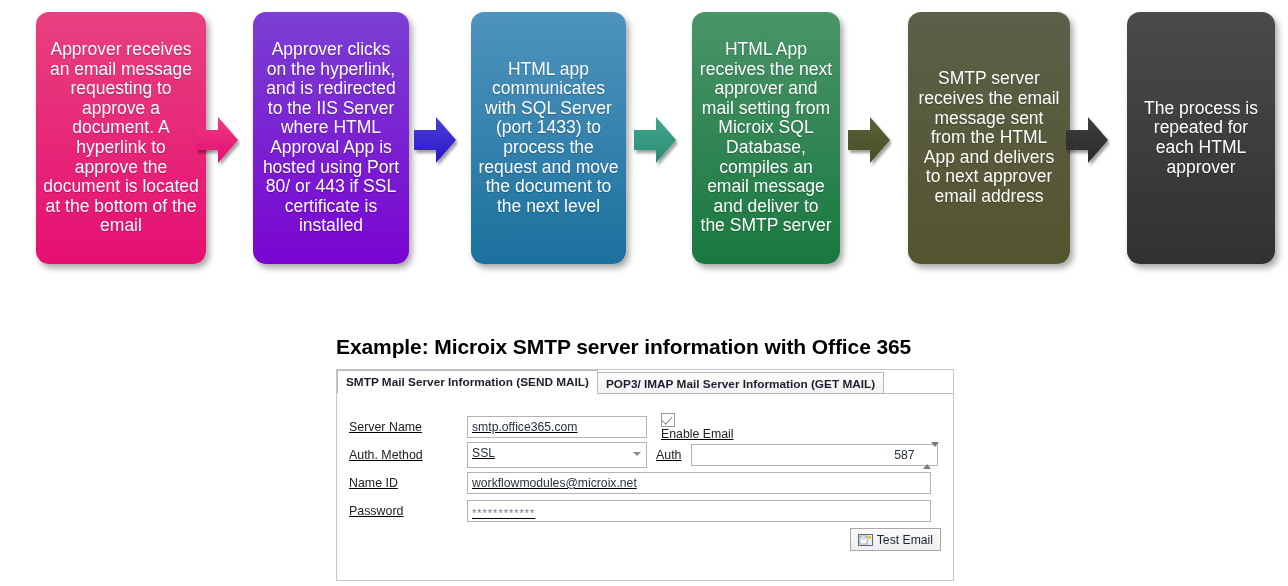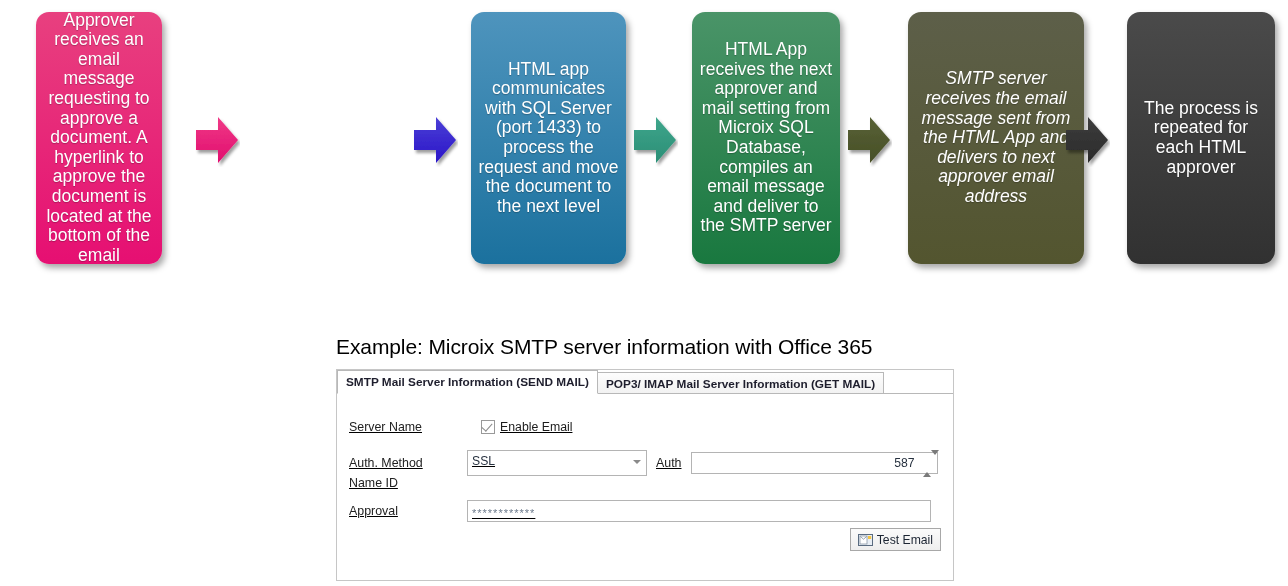--- a/index.html
+++ b/index.html
@@ -59,21 +59,21 @@
     left: 0;
     top: 300px;
     width: 1288px;
     height: 286px;
   }
   #example-title {
     position: absolute;
     left: 336px;
     top: 35px;
     font-size: 21px;
-    font-weight: normal;
+    font-weight: bold;
     color: #000000;
     white-space: nowrap;
     letter-spacing: -0.1px;
   }
 
   #settings-panel {
     position: absolute;
     left: 336px;
     top: 69px;
     width: 618px;
@@ -210,21 +210,22 @@
     width: 0; height: 0;
     margin: 0 auto;
     border-left: 4px solid transparent;
     border-right: 4px solid transparent;
   }
   .spin .sb.up { border-bottom: 5px solid #7a7a7a; margin-bottom: 4px; }
   .spin .sb.down { border-top: 5px solid #7a7a7a; }
 
   .checkwrap {
     display: flex;
-    align-items: center;
+    align-items: flex-start;
+    flex-direction: column;
   }
   .checkbox {
     width: 14px; height: 14px;
     border: 1px solid #999999;
     background: #ffffff;
     box-sizing: border-box;
     position: relative;
     margin-right: 5px;
     flex: 0 0 auto;
   }
@@ -261,30 +262,33 @@
     width: 15px; height: 12px;
     flex: 0 0 auto;
     display: block;
   }
 </style>
 </head>
 <body>
 
 <div id="flow">
 
-  <div class="flow-box" id="box0" style="left: 36px; width: 126px; background: linear-gradient(rgb(232, 64, 127) 0%, rgb(230, 15, 114) 100%);">
+  <div class="flow-box" id="box0" style="left: 36px; width: 170px; background: linear-gradient(rgb(232, 64, 127) 0%, rgb(230, 15, 114) 100%);">
     <span class="box-text">Approver receives an email message requesting to approve a document.  A hyperlink to approve the document is located at the bottom of the email</span>
+  </div>
+  <div class="flow-box" id="box1" style="left: 253px; width: 156px; background: linear-gradient(rgb(123, 63, 212) 0%, rgb(122, 5, 209) 100%);">
+    <span class="box-text">Approver clicks on the hyperlink, and is redirected to the IIS Server where HTML Approval App is hosted using Port 80/ or 443 if SSL certificate is installed</span>
   </div>
   <div class="flow-box" id="box2" style="left: 471px; width: 155px; background: linear-gradient(rgb(78, 148, 189) 0%, rgb(27, 113, 158) 100%);">
     <span class="box-text">HTML app communicates with SQL Server (port 1433) to process the request and move the document to the next level</span>
   </div>
   <div class="flow-box" id="box3" style="left: 692px; width: 148px; background: linear-gradient(rgb(74, 148, 104) 0%, rgb(25, 120, 63) 100%);">
     <span class="box-text">HTML App receives the next approver and mail setting from Microix SQL Database, compiles an email message and deliver to the SMTP server</span>
   </div>
-  <div class="flow-box" id="box4" style="left: 908px; width: 176px; background: linear-gradient(rgb(93, 95, 73) 0%, rgb(83, 85, 47) 100%); font-style: italic;">
+  <div class="flow-box" id="box4" style="left: 908px; width: 162px; background: linear-gradient(rgb(93, 95, 73) 0%, rgb(83, 85, 47) 100%);">
     <span class="box-text">SMTP server receives the email message sent from the HTML App and delivers to next approver email address</span>
   </div>
   <div class="flow-box" id="box5" style="left: 1127px; width: 148px; background: linear-gradient(rgb(74, 74, 74) 0%, rgb(49, 49, 49) 100%);">
     <span class="box-text">The process is repeated for each HTML approver</span>
   </div>
 
   <div class="arrow" id="arr0" style="left: 194px;">
       <svg viewBox="0 0 46 54" xmlns="http://www.w3.org/2000/svg">
         <defs>
           <linearGradient id="ag0" x1="0" y1="0" x2="0" y2="1">
@@ -365,50 +369,52 @@
     <div class="tabstrip">
       <div class="tab active">SMTP Mail Server Information (SEND MAIL)</div>
       <div class="tab">POP3/ IMAP Mail Server Information (GET MAIL)</div>
       <div class="tab-fill"></div>
     </div>
 
     <div class="form-area">
 
       <div class="field-row" style="left:12px; top:22px; width:594px;">
         <span class="field-label" style="width:118px;">Server Name</span>
+        <div class="txt" style="width:180px;">smtp.office365.com</div>
         <div class="checkwrap" style="margin-left:14px;">
           <span class="checkbox">
               <span class="tick"></span>
             </span>
           <span class="check-label">Enable Email</span>
         </div>
       </div>
 
-      <div class="field-row" style="left:12px; top:58px; width:594px;">
+      <div class="field-row" style="left:12px; top:50px; width:594px;">
         <span class="field-label" style="width:118px;">Auth. Method</span>
         <div class="combo" style="width:180px;">
           <span>SSL</span>
           <span class="caret"></span>
         </div>
         <span class="field-label" style="margin-left:9px;">Auth</span>
         <div class="spin" style="width:247px; margin-left:9px;padding-left:32px;">
           <span class="spin-val">587</span>
           <span class="spin-btns">
             <span class="sb up"></span>
             <span class="sb down"></span>
           </span>
         </div>
       </div>
 
       <div class="field-row" style="left:12px; top:78px; width:594px;">
         <span class="field-label" style="width:118px;">Name ID</span>
+        <div class="txt" style="width:464px;">workflowmodules@microix.net</div>
       </div>
 
       <div class="field-row" style="left:12px; top:106px; width:594px;">
-        <span class="field-label" style="width:118px;">Approval</span>
+        <span class="field-label" style="width:118px;">Password</span>
         <div class="txt pw" style="width:464px;">************</div>
       </div>
 
       <div class="btn" style="right:12px; top:134px;">
         <svg class="mail-icon" viewBox="0 0 15 12">
           <rect x="0.5" y="0.5" width="14" height="11" fill="#e8eef5" stroke="#5a6b80"></rect>
           <rect x="2" y="2" width="7" height="8" fill="#ffffff" stroke="#7d8b9c" stroke-width="0.7"></rect>
           <rect x="10" y="2" width="3.2" height="3" fill="#f5c542"></rect>
           <path d="M2.5 2.6 L5.5 5.2 L8.5 2.6" fill="none" stroke="#6f7f92" stroke-width="0.7"></path>
         </svg>

